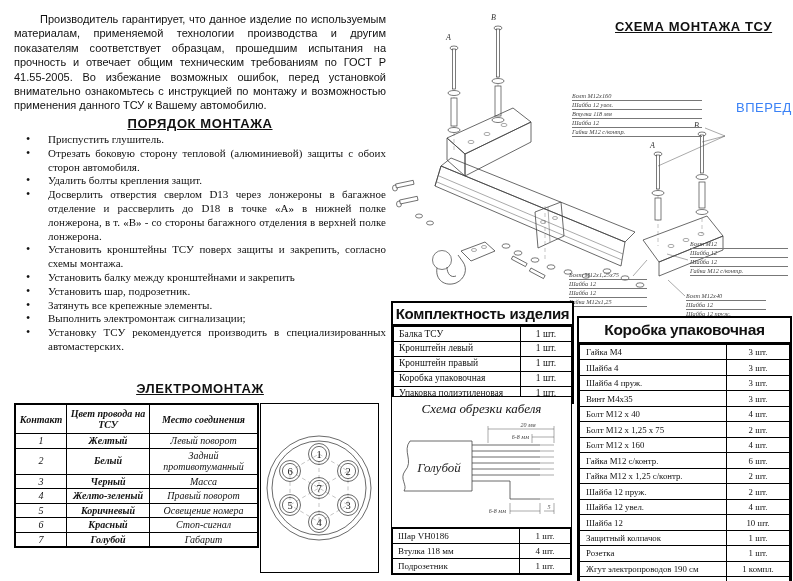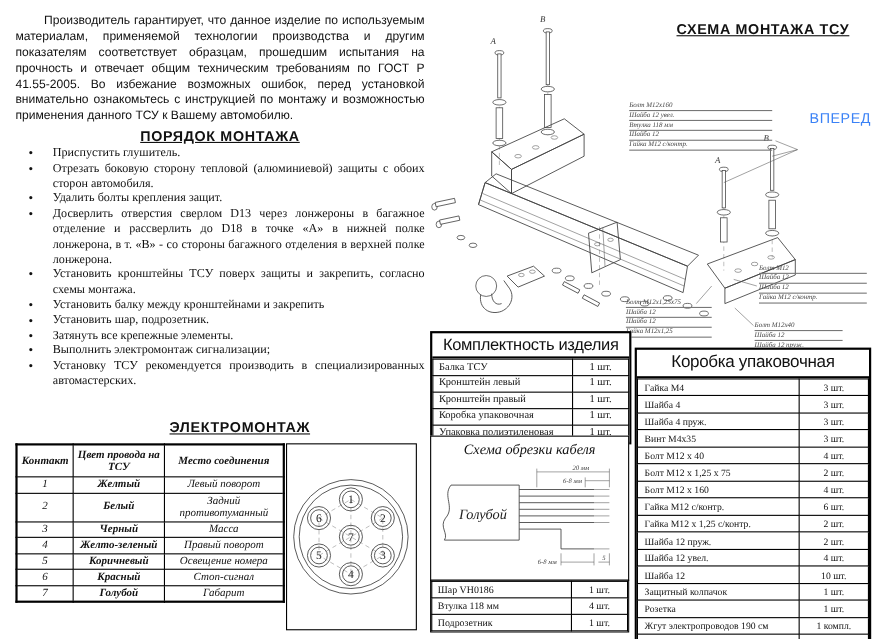--- a/index.html
+++ b/index.html
@@ -13,42 +13,42 @@
     left:14px;top:12px;width:372px;
     font-family:"Liberation Sans",sans-serif;
     font-size:11px;line-height:14.4px;text-align:justify;text-indent:26px;
   }
   .sec-head{
     font-family:"Liberation Sans",sans-serif;
     font-weight:bold;font-size:13px;letter-spacing:.6px;
     text-decoration:underline;text-align:center;
   }
   .h-montage{left:14px;top:116px;width:372px;}
-  .h-electro{left:32px;top:381px;width:372px;}
+  .h-electro{left:14px;top:381px;width:372px;}
   ul.steps{
     left:14px;top:133px;width:372px;margin:0;padding:0;list-style:none;
     font-size:11px;line-height:13.8px;text-align:justify;
   }
   ul.steps li{position:relative;padding-left:34px;}
   ul.steps li::before{content:"\2022";position:absolute;left:12px;font-size:12px;}
   
   table{border-collapse:collapse;background:#fff;}
   .tbl td,.tbl th{border:1px solid #000;}
   .electro{left:14px;top:403px;width:245px;font-size:10px;font-style:italic;}
   .electro table{width:100%;}
   .electro th{font-weight:bold;padding:3px 2px;text-align:center;}
   .electro td{padding:1px 2px;text-align:center;line-height:11.5px;}
   .electro .col0{width:46px;}
   .electro .col1{width:78px;border-radius:13px;}
   .electro td.c1{font-weight:bold;}
   .electro table{border:2px solid #000;}
   .conn-box{left:260px;top:403px;width:117px;height:168px;border:1px solid #000;background:#fff;}
   .itemtbl{background:#fff;border:2px solid #000;}
   .itemtbl .hd{
-    font-family:"Liberation Sans",sans-serif;font-weight:normal;
+    font-family:"Liberation Sans",sans-serif;font-weight:bold;
     text-align:center;border-bottom:2px solid #000;letter-spacing:-0.3px;
   }
   .itemtbl table{width:100%;}
   .itemtbl td{border:1px solid #000;line-height:1.15;}
   .itemtbl td.qty{text-align:center;}
   .kit{left:391px;top:301px;width:179px;}
   .kit .hd{font-size:15px;padding:2px 0;}
   .kit td{font-size:9.5px;padding:1.5px 5px;}
   .kit td.qty{width:40px;}
   .boxt{left:577px;top:316px;width:211px;}

